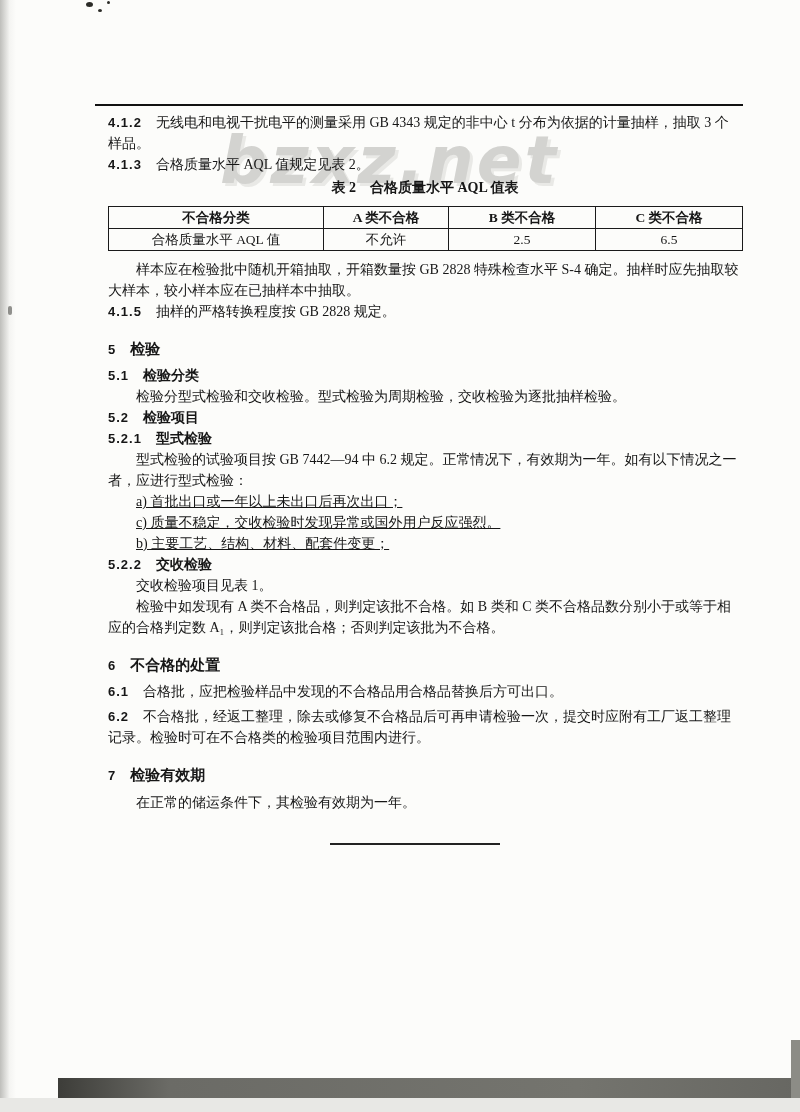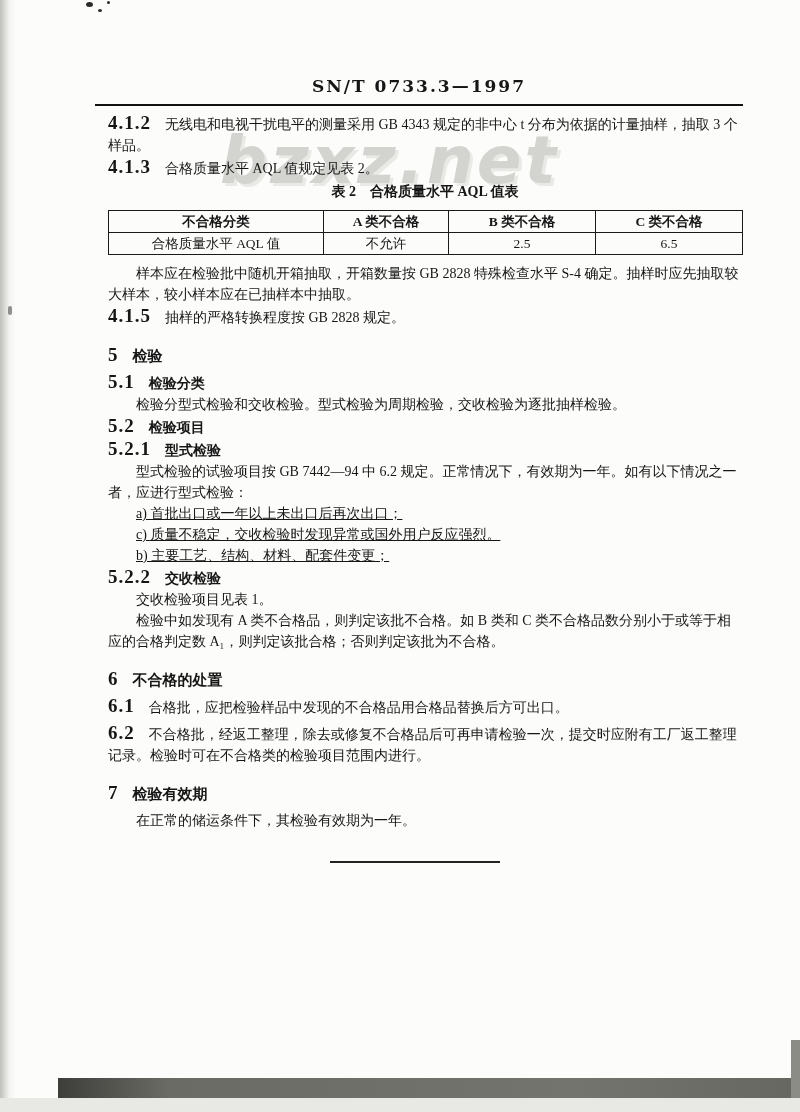--- a/index.html
+++ b/index.html
@@ -50,22 +50,22 @@
   .content {
     position: absolute;
     top: 112px; left: 108px; width: 634px;
     font-size: 14px;
     line-height: 21px;
     z-index: 2;
   }
   .content p { margin: 0; }
   .num {
     font-weight: bold;
-    font-family: Liberation Serif, serif;
-    font-size: 19px;
+    font-family: Liberation Sans, sans-serif;
+    font-size: 13px;
     margin-right: 14px;
     letter-spacing: 1px;
     margin-top: 48px;
   }
   .clause-head { font-weight: bold; }
   .clause-head .title { font-weight: bold; }
   .sec {
     font-weight: bold;
     font-size: 15px;
     line-height: 24px;
@@ -147,21 +147,20 @@
 <div class="page">
 
   <div class="edge-left"></div>
   <div class="speck s1"></div>
   <div class="speck s2"></div>
   <div class="speck s3"></div>
   <div class="speck s4"></div>
 
   <div class="watermark">bzxz.net</div>
 
-  <div class="doc-header">SN/T 0733.3—1997</div>
   <div class="header-rule"></div>
 
   <div class="content">
 
     <p><span class="num">4.1.2</span><span>无线电和电视干扰电平的测量采用 GB 4343 规定的非中心 t 分布为依据的计量抽样，抽取 3 个样品。</span></p>
 
     <p><span class="num">4.1.3</span><span>合格质量水平 AQL 值规定见表 2。</span></p>
 
     <p class="aql-caption">表 2　合格质量水平 AQL 值表</p>
 

